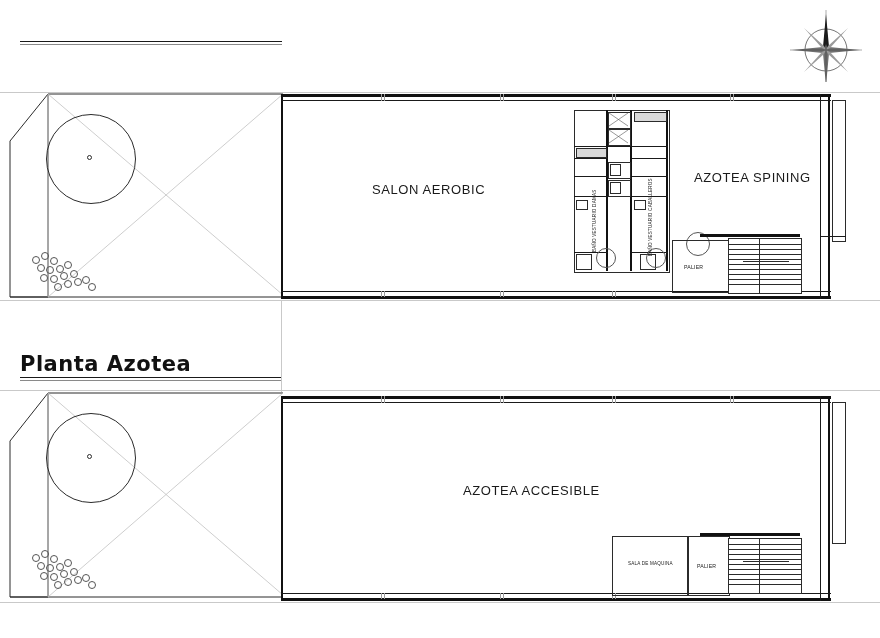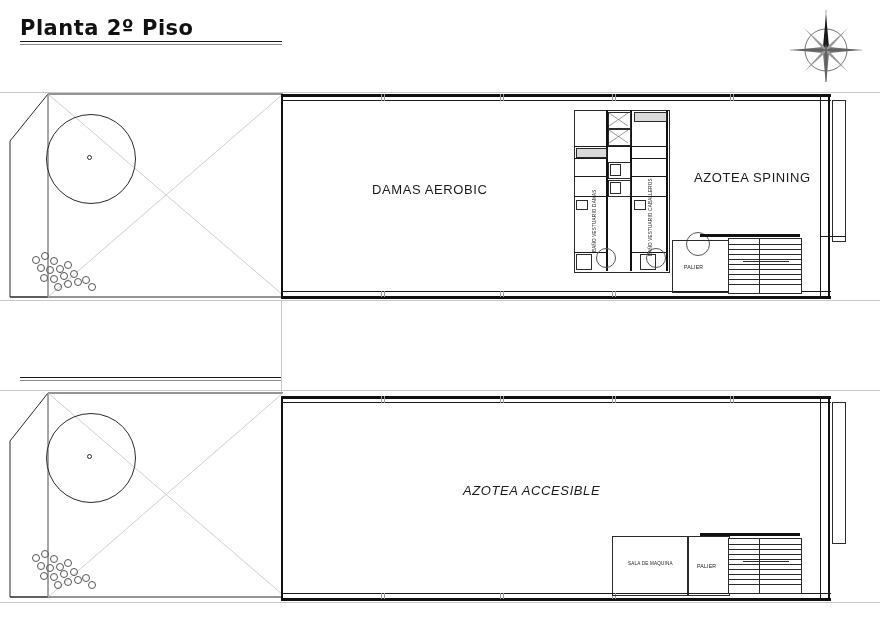--- a/index.html
+++ b/index.html
@@ -138,21 +138,20 @@
     border: 1px solid #3a3a3a;
     border-radius: 50%;
     clip-path: polygon(0 0, 100% 0, 100% 100%, 0 100%);
   }
 </style>
 </head>
 <body>
 
 <div class="sheet">
 
-  <div class="plan-title" style="left:20px; top:16px;">Planta 2º Piso</div>
   <div class="title-rule" style="left:20px; top:41px; width:262px;"></div>
   <div class="title-rule thin" style="left:20px; top:44px; width:262px;"></div>
 
   <div class="compass" style="left:790px; top:10px;">
     <svg width="72" height="72" viewBox="0 0 72 72">
       <circle cx="36" cy="40" r="21" fill="none" stroke="#3a3a3a" stroke-width="0.7"></circle>
       <polygon points="36,4 39,37 36,46 33,37" fill="#1a1a1a"></polygon>
       <polygon points="36,76 33,43 36,34 39,43" fill="#6f6f6f"></polygon>
       <polygon points="2,40 33,37 42,40 33,43" fill="#6f6f6f"></polygon>
       <polygon points="70,40 39,43 30,40 39,37" fill="#6f6f6f"></polygon>
@@ -222,21 +221,21 @@
     <div class="ln v grey" style="left:730px; top:94px; height:7px;"></div>
     <div class="ln v grey" style="left:733px; top:94px; height:7px;"></div>
 
     <div class="ln v grey" style="left:381px; top:291px; height:6px;"></div>
     <div class="ln v grey" style="left:384px; top:291px; height:6px;"></div>
     <div class="ln v grey" style="left:500px; top:291px; height:6px;"></div>
     <div class="ln v grey" style="left:503px; top:291px; height:6px;"></div>
     <div class="ln v grey" style="left:612px; top:291px; height:6px;"></div>
     <div class="ln v grey" style="left:615px; top:291px; height:6px;"></div>
 
-    <div class="label big" style="left:372px; top:182px;">DAMAS AEROBIC</div>
+    <div class="label big" style="left:372px; top:182px;">SALON AEROBIC</div>
 
     <div class="label big" style="left:694px; top:170px;">AZOTEA SPINING</div>
 
     <div class="room-box" style="left:574px; top:110px; width:94px; height:161px;"></div>
 
     <div class="wall" style="left:606px; top:110px; width:2px; height:161px;"></div>
     <div class="wall" style="left:630px; top:110px; width:2px; height:161px;"></div>
     <div class="wall" style="left:666px; top:110px; width:2px; height:161px;"></div>
 
     <div class="ln h" style="left:574px; top:146px; width:94px;"></div>
@@ -292,20 +291,21 @@
       <div class="tread" style="top:35px;"></div>
       <div class="tread" style="top:40px;"></div>
       <div class="tread" style="top:45px;"></div>
       <div class="rail" style="left:30px; top:0; width:1px; height:54px;"></div>
       <div class="rail" style="left:14px; top:22px; width:46px; height:1px;"></div>
     </div>
     <div class="ln h" style="left:700px; top:234px; width:100px; height:3px; background:#111;"></div>
 
   </div>
 
+  <div class="plan-title" style="left:20px; top:352px;">Planta Azotea</div>
   <div class="title-rule" style="left:20px; top:377px; width:262px;"></div>
   <div class="title-rule thin" style="left:20px; top:380px; width:262px;"></div>
 
   <div class="ln v light" style="left:281px; top:300px; height:92px;"></div>
 
   <div>
 
     <div class="ln h light" style="left:0px; top:390px; width:880px;"></div>
     <div class="ln h light" style="left:0px; top:602px; width:880px;"></div>
 
@@ -360,21 +360,21 @@
     <div class="ln v grey" style="left:730px; top:396px; height:7px;"></div>
     <div class="ln v grey" style="left:733px; top:396px; height:7px;"></div>
 
     <div class="ln v grey" style="left:381px; top:593px; height:6px;"></div>
     <div class="ln v grey" style="left:384px; top:593px; height:6px;"></div>
     <div class="ln v grey" style="left:500px; top:593px; height:6px;"></div>
     <div class="ln v grey" style="left:503px; top:593px; height:6px;"></div>
     <div class="ln v grey" style="left:612px; top:593px; height:6px;"></div>
     <div class="ln v grey" style="left:615px; top:593px; height:6px;"></div>
 
-    <div class="label big" style="left:463px; top:483px;font-style:italic;">AZOTEA ACCESIBLE</div>
+    <div class="label big" style="left:463px; top:483px;">AZOTEA ACCESIBLE</div>
 
     <div class="room-box" style="left:612px; top:536px; width:74px; height:58px;"></div>
     <div class="label tiny" style="left:628px; top:561px;">SALA DE MAQUINA</div>
 
     <div class="room-box" style="left:688px; top:536px; width:40px; height:58px;"></div>
     <div class="label small" style="left:697px; top:563px;">PALIER</div>
 
     <div class="stair" style="left:728px; top:538px; width:72px; height:54px;">
       <div class="tread" style="top:5px;"></div>
       <div class="tread" style="top:10px;"></div>

